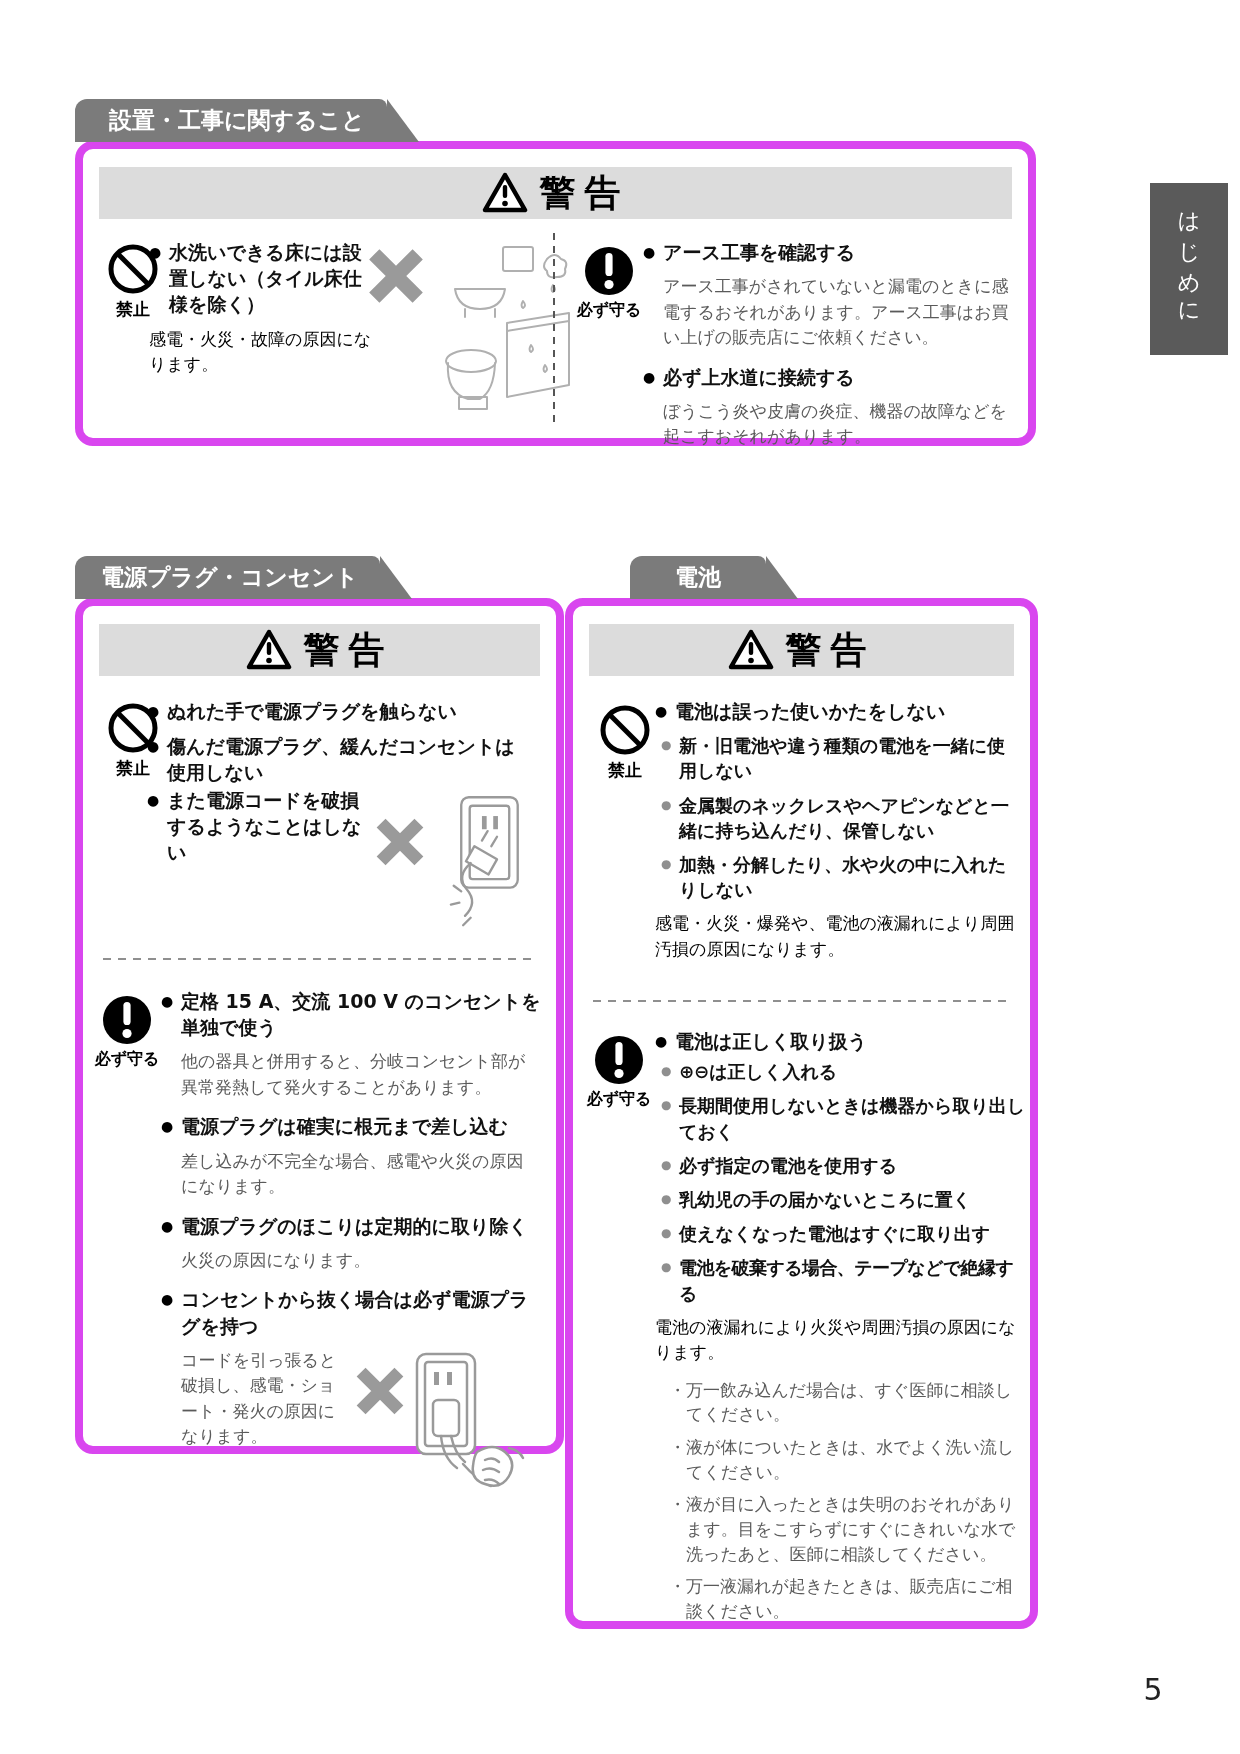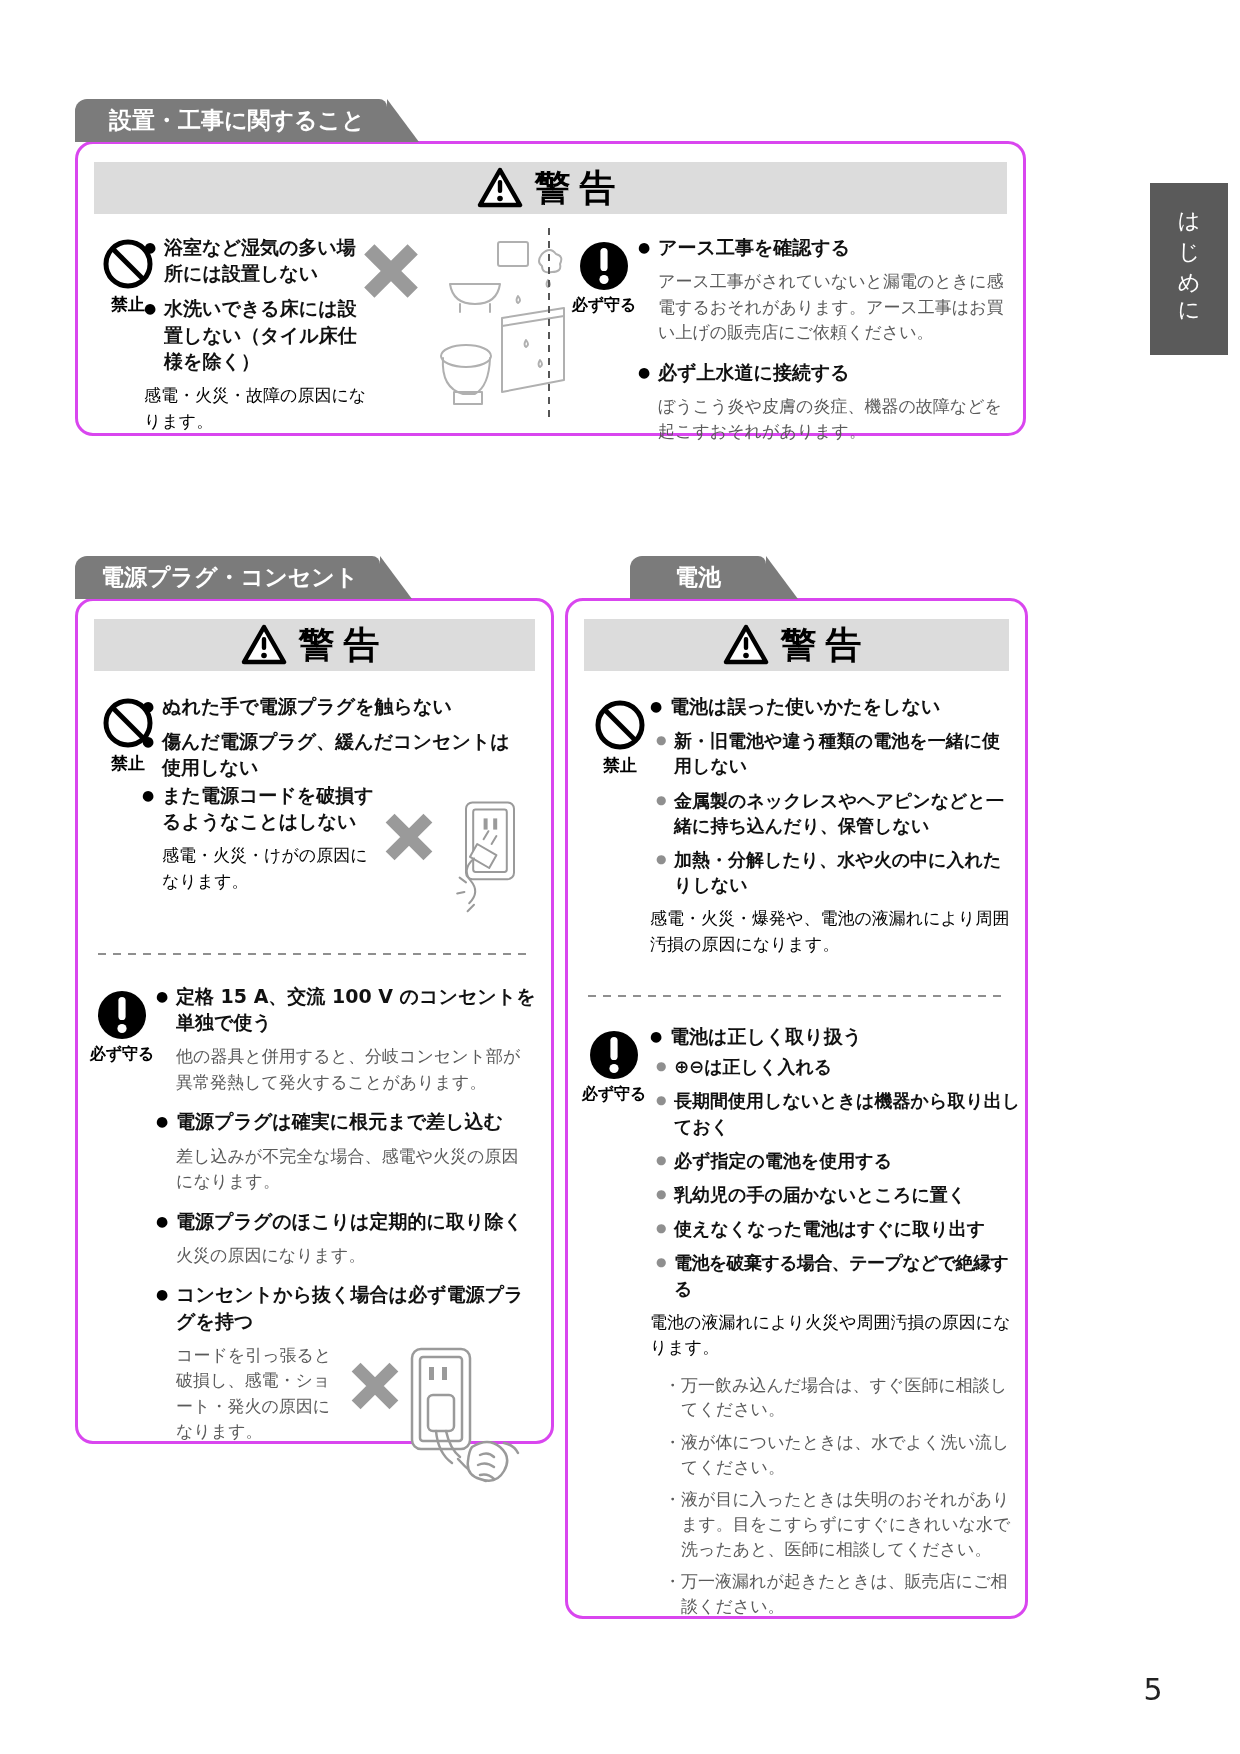--- a/index.html
+++ b/index.html
@@ -11,21 +11,21 @@
   .tab {
     position:absolute; height:43px; background:#7b7b7b; color:#fff;
     font-weight:bold; font-size:23px; line-height:43px;
     border-radius:12px 8px 0 0; z-index:3; white-space:nowrap;
   }
   .tab::after {
     content:""; position:absolute; right:-32px; bottom:0; width:0; height:0;
     border-bottom:43px solid #7b7b7b; border-right:32px solid transparent;
   }
   .box {
-    position:absolute; background:#fff; border:3px solid #d946ef; border-radius:18px; z-index:1;
+    position:absolute; background:#fff; border:8px solid #d946ef; border-radius:18px; z-index:1;
   }
   .banner {
     position:absolute; left:16px; right:16px; top:18px; height:52px; background:#dcdcdc;
     display:flex; align-items:center; justify-content:center; gap:12px;
     font-size:36px; font-weight:bold; letter-spacing:9px; color:#000;
   }
   .banner svg { display:block; }
   .safety-icon { position:absolute; width:72px; text-align:center; }
   .safety-icon svg { display:block; margin:0 auto; }
   .safety-icon .lbl { font-size:17px; font-weight:bold; margin-top:3px; white-space:nowrap; color:#000; }
@@ -95,21 +95,20 @@
 
     <div class="safety-icon" style="left:14px; top:94px;">
       <svg width="52" height="52" viewBox="0 0 52 52">
         <circle cx="26" cy="26" r="22" fill="none" stroke="#000" stroke-width="5"></circle>
         <line x1="11" y1="11" x2="41" y2="41" stroke="#000" stroke-width="5"></line>
       </svg>
       <div class="lbl">禁止</div>
     </div>
 
     <div style="position:absolute; left:66px; top:90px; width:228px;">
-      <div class="item">浴室など湿気の多い場所には設置しない</div>
       <div class="item">水洗いできる床には設置しない（タイル床仕様を除く）</div>
       <div class="note">感電・火災・故障の原因になります。</div>
     </div>
 
     <div class="illus" style="left:282px; top:96px;">
       <svg class="xmark" width="62" height="62" viewBox="0 0 60 60">
         <path d="M9 9 L51 51 M51 9 L9 51" stroke="#9a9a9a" stroke-width="14"></path>
       </svg>
       <svg width="136" height="172" viewBox="0 0 136 172" style="margin-left:8px;" fill="none" stroke="#b0b0b0" stroke-width="2" stroke-linejoin="round" stroke-linecap="round">
         <rect x="68" y="2" width="30" height="24" rx="2"></rect>
@@ -166,21 +165,20 @@
       </svg>
       <div class="lbl">禁止</div>
     </div>
 
     <div style="position:absolute; left:64px; top:92px; width:380px;">
       <div class="item">ぬれた手で電源プラグを触らない</div>
       <div class="item" style="margin-bottom:1px;">傷んだ電源プラグ、緩んだコンセントは使用しない</div>
       <div class="row">
         <div style="width:240px;">
           <div class="item" style="padding-left:20px;">また電源コードを破損するようなことはしない</div>
-          <div class="note" style="padding-left:20px; width:220px;">感電・火災・けがの原因になります。</div>
         </div>
         <svg class="xmark" width="54" height="54" viewBox="0 0 60 60" style="margin-top:28px;">
           <path d="M9 9 L51 51 M51 9 L9 51" stroke="#9a9a9a" stroke-width="14"></path>
         </svg>
         <svg width="100" height="152" viewBox="0 0 100 152" style="margin-left:6px; margin-top:2px;" fill="none" stroke="#9a9a9a" stroke-width="2.5" stroke-linejoin="round" stroke-linecap="round">
           <rect x="30" y="4" width="60" height="96" rx="8" fill="#fff"></rect>
           <rect x="39" y="13" width="42" height="78" rx="3"></rect>
           <rect x="52" y="24" width="5" height="14" fill="#9a9a9a" stroke="none"></rect>
           <rect x="64" y="24" width="5" height="14" fill="#9a9a9a" stroke="none"></rect>
           <path d="M44 56 l24 14 l-9 16 l-24 -14 z" fill="#fff"></path>

